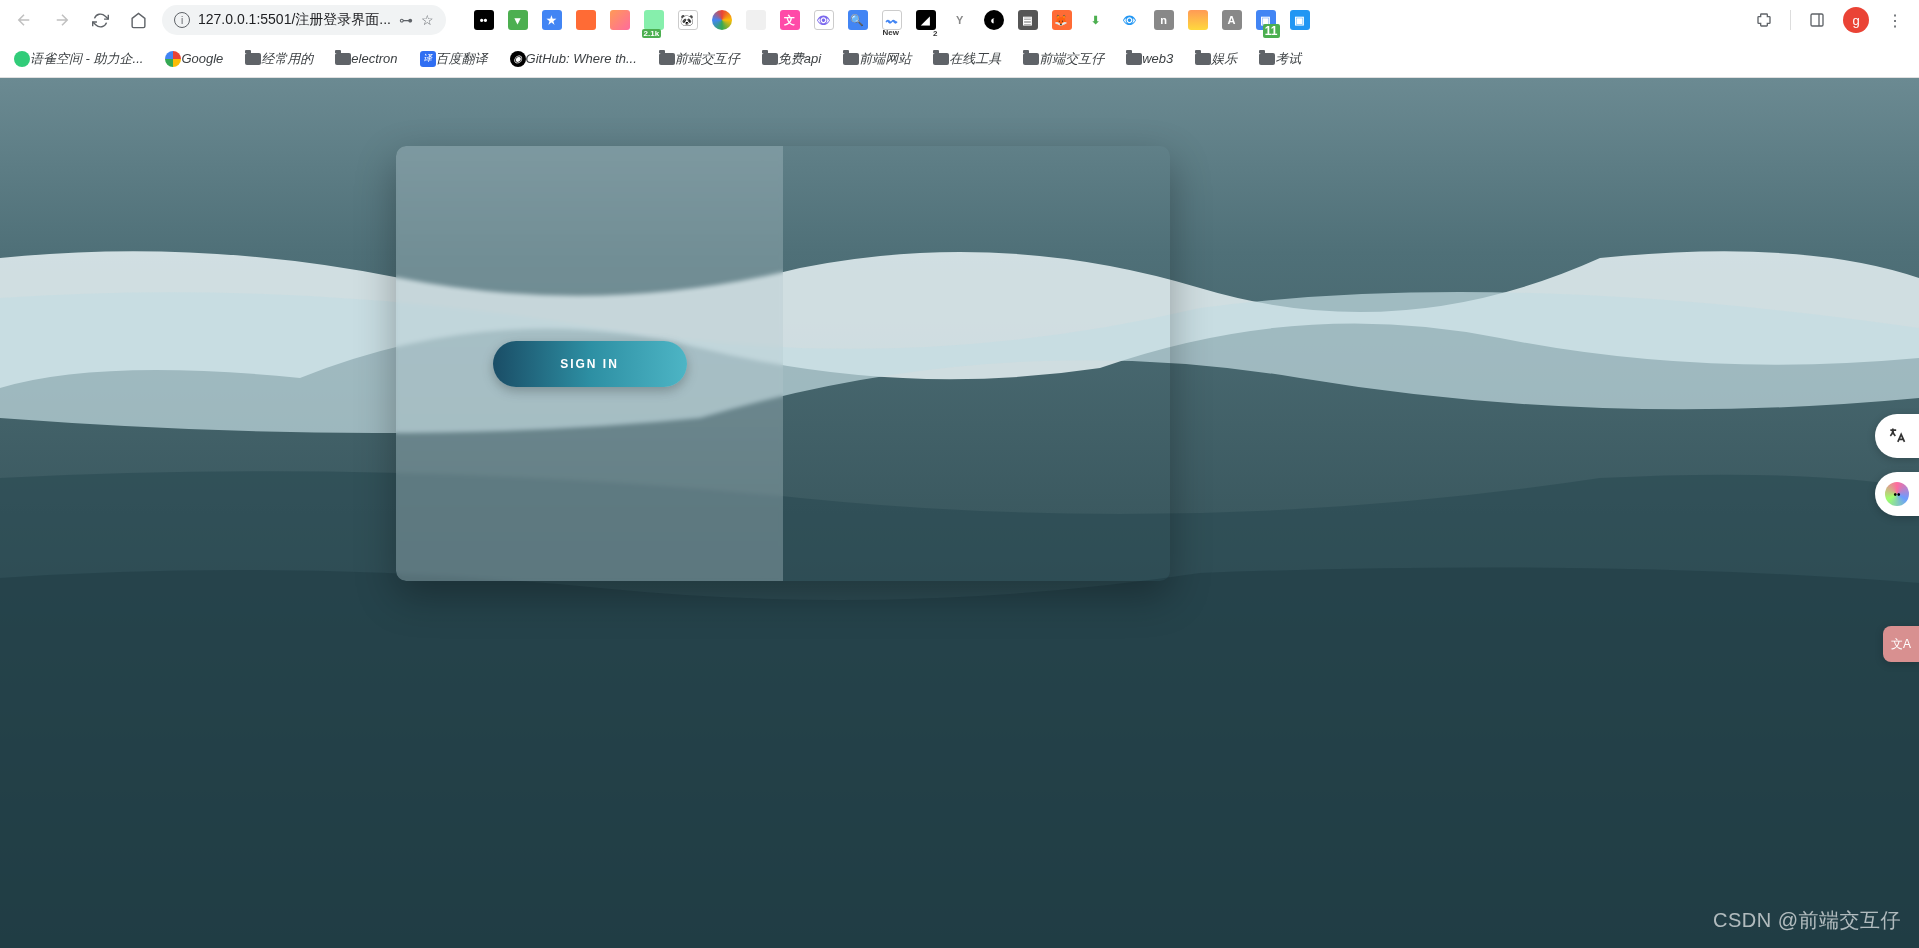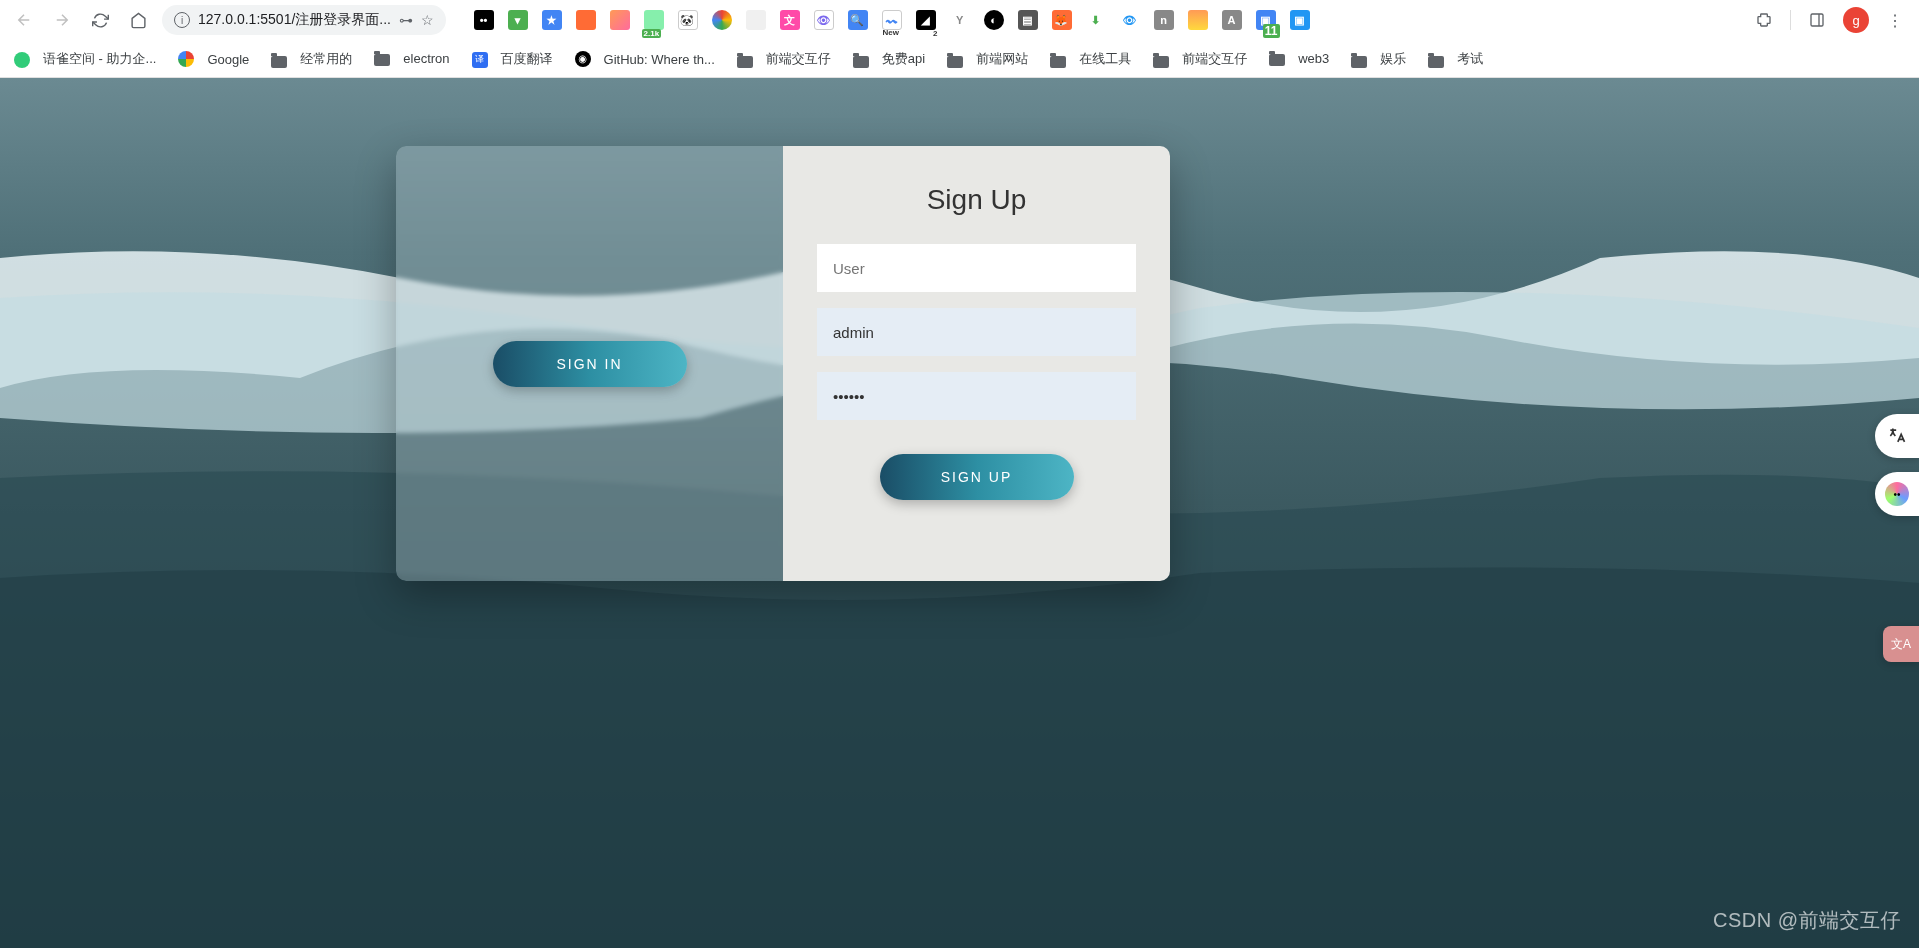--- a/index.html
+++ b/index.html
@@ -13,39 +13,39 @@
     .address-bar .info-icon { width: 16px; height: 16px; border: 1.5px solid #5f6368; border-radius: 50%; display: flex; align-items: center; justify-content: center; font-size: 10px; color: #5f6368; }
     .address-text { font-size: 14px; color: #202124; flex: 1; overflow: hidden; text-overflow: ellipsis; white-space: nowrap; }
     .addr-icon { color: #5f6368; font-size: 14px; }
     .ext-icons { display: flex; gap: 14px; align-items: center; margin-left: 18px; flex: 1; }
     .ext-icon { width: 20px; height: 20px; border-radius: 3px; display: flex; align-items: center; justify-content: center; font-size: 11px; font-weight: bold; color: #fff; }
     .right-icons { display: flex; gap: 12px; align-items: center; margin-left: auto; }
     .avatar { width: 26px; height: 26px; border-radius: 50%; background: #ea4335; color: #fff; display: flex; align-items: center; justify-content: center; font-size: 13px; font-weight: 500; }
 
     
     .bookmarks-bar { height: 38px; display: flex; align-items: center; padding: 0 14px; gap: 22px; background: #fff; border-bottom: 1px solid #e0e0e0; }
-    .bookmark { display: flex; align-items: flex-end; gap: 13px; font-size: 13px; color: #3c4043; cursor: pointer; }
+    .bookmark { display: flex; align-items: center; gap: 0; font-size: 13px; color: #3c4043; cursor: pointer; font-style: italic; }
     .folder-icon { width: 16px; height: 12px; background: #5f6368; border-radius: 2px; position: relative; }
     .folder-icon::before { content: ''; position: absolute; top: -3px; left: 0; width: 6px; height: 3px; background: #5f6368; border-radius: 1px 1px 0 0; }
     .bm-img { width: 16px; height: 16px; border-radius: 3px; }
 
     
     .content { width: 100%; height: 870px; position: relative; overflow: hidden; background: linear-gradient(180deg, #5a7a85 0%, #4a6a75 15%, #d8e8ec 25%, #e8f2f5 30%, #c5dde3 35%, #3a6068 45%, #2a5058 60%, #1e4248 100%); }
     .wave-layer { position: absolute; inset: 0; }
     .wave-layer svg { width: 100%; height: 100%; }
 
     
     .card { position: absolute; left: 396px; top: 68px; width: 774px; height: 435px; display: flex; border-radius: 10px; overflow: hidden; box-shadow: 0 15px 40px rgba(0,0,0,0.3); }
     .card-left { width: 50%; background: rgba(180,200,205,0.35); backdrop-filter: blur(2px); display: flex; align-items: center; justify-content: center; }
     .card-right { width: 50%; background: #e8e8e5; padding: 38px 34px; display: flex; flex-direction: column; align-items: center; }
     .card-title { font-size: 28px; font-weight: 300; color: #333; margin-bottom: 28px; }
     .field { width: 100%; height: 48px; border: none; padding: 0 16px; font-size: 15px; margin-bottom: 16px; outline: none; }
     .field.white { background: #fff; color: #888; }
     .field.filled { background: #e5edf5; color: #333; }
-    .btn { width: 194px; height: 46px; border: none; border-radius: 23px; background: linear-gradient(90deg, #1a4d66 0%, #2d8fa3 50%, #4db5c5 100%); color: #fff; font-size: 14px; font-weight: 400; letter-spacing: 2px; cursor: pointer; box-shadow: 0 4px 12px rgba(0,0,0,0.25); }
+    .btn { width: 194px; height: 46px; border: none; border-radius: 23px; background: linear-gradient(90deg, #1a4d66 0%, #2d8fa3 50%, #4db5c5 100%); color: #fff; font-size: 12px; font-weight: 700; letter-spacing: 2px; cursor: pointer; box-shadow: 0 4px 12px rgba(0,0,0,0.25); }
     .card-right .btn { margin-top: 18px; }
 
     
     .float-btn { position: absolute; right: 0; width: 44px; height: 44px; background: #fff; border-radius: 22px 0 0 22px; box-shadow: 0 2px 8px rgba(0,0,0,0.2); display: flex; align-items: center; justify-content: center; font-size: 18px; }
     .float-btn.f1 { top: 336px; }
     .float-btn.f2 { top: 394px; }
     .float-btn.f3 { top: 548px; background: #d89090; border-radius: 8px 0 0 8px; height: 36px; width: 36px; color: #fff; font-size: 12px; }
 
     
     .watermark { position: absolute; right: 18px; bottom: 14px; font-size: 20px; color: rgba(255,255,255,0.65); letter-spacing: 0.5px; }
@@ -202,27 +202,20 @@
       <path d="M0,220 Q300,200 600,250 T1200,230 Q1500,190 1919,250 L1919,320 Q1600,350 1300,300 T700,340 Q400,370 0,340 Z" fill="#c5dde3" opacity="0.7"></path>
       <path d="M0,400 Q400,380 800,420 T1600,400 Q1800,390 1919,410 L1919,870 L0,870 Z" fill="#2a4a52" opacity="0.6"></path>
       <path d="M0,500 Q300,480 600,510 T1200,495 Q1600,480 1919,505 L1919,870 L0,870 Z" fill="#1e3a42" opacity="0.5"></path>
     </svg>
   </div>
 
   <div class="card">
     <div class="card-left">
       <button class="btn">SIGN IN</button>
     </div>
-    <div class="card-right">
-      <h2 class="card-title">Sign Up</h2>
-      <input class="field white" type="text" placeholder="User" style="">
-      <input class="field filled" type="text" value="admin" style="">
-      <input class="field filled" type="text" value="••••••" style="">
-      <button class="btn">SIGN UP</button>
-    </div>
   </div>
 
   <div class="float-btn f1">
     <svg width="20" height="20" viewBox="0 0 24 24" fill="none" stroke="#333" stroke-width="2">
         <path d="M4 5h7M7 3v2m0 0c0 4-3 7-3 7m3-7c0 4 3 7 3 7M13 19l4-9 4 9m-7-3h6"></path>
       </svg>
   </div>
   <div class="float-btn f2">
     <div style="width:24px;height:24px;border-radius:50%;background:conic-gradient(#ff6b9d,#6b9dff,#9dff6b,#ff6b9d);display:flex;align-items:center;justify-content:center;font-size:10px">••</div>
   </div>

